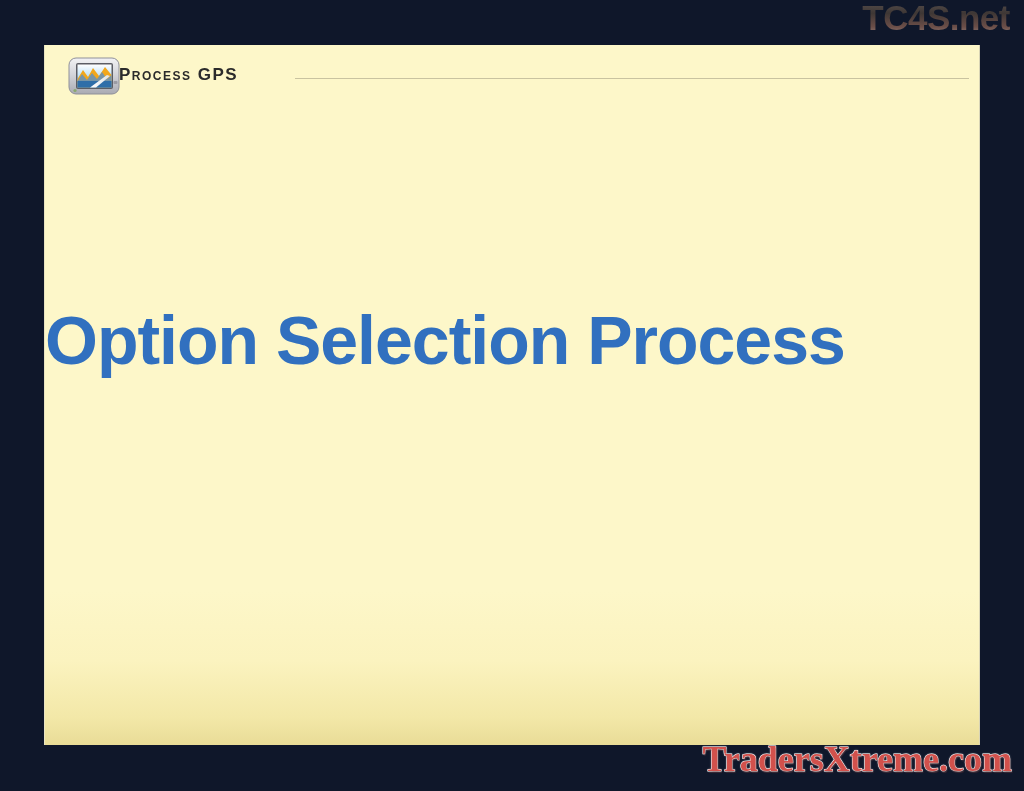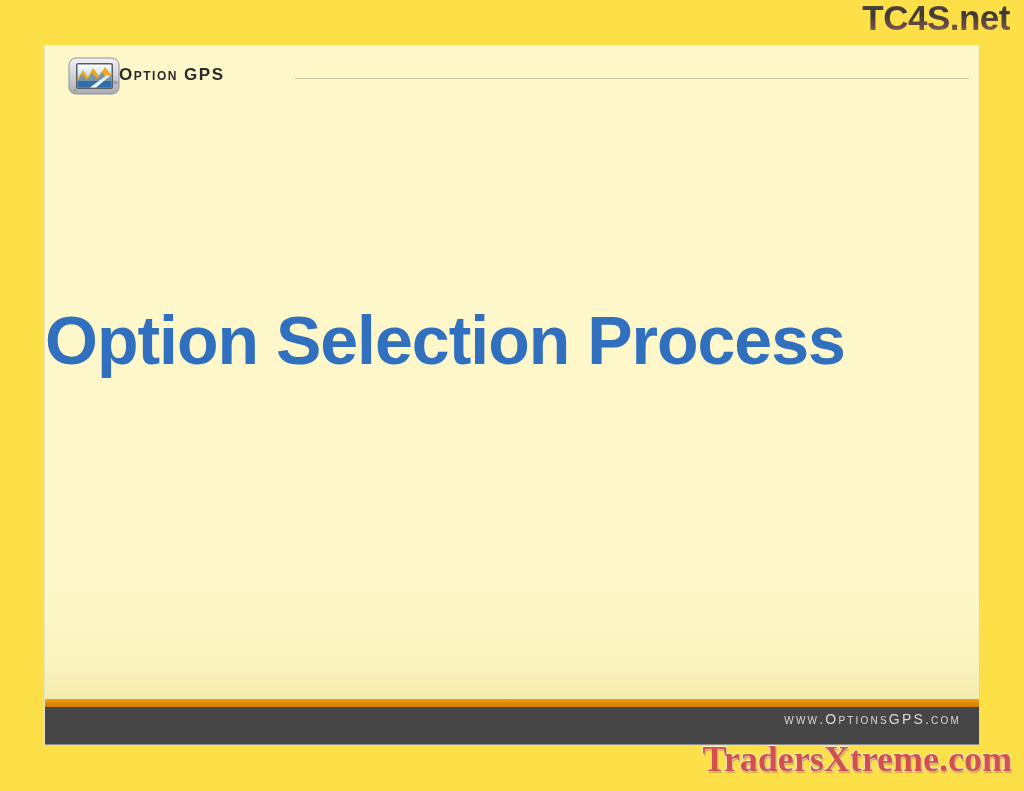--- a/index.html
+++ b/index.html
@@ -10,21 +10,21 @@
     height:791px;
     background:#ffffff;
     font-family:"Liberation Sans", sans-serif;
     overflow:hidden;
   }
 
   #page {
     position:relative;
     width:1024px;
     height:791px;
-    background:#fde047;
+    background:#0f172a;
   }
 
   
   .wm-top {
     position:absolute;
     top:-2px;
     right:14px;
     font-family:"Liberation Sans", sans-serif;
     font-weight:bold;
     font-size:35px;
@@ -241,33 +241,28 @@
           <rect x="11.5" y="26" width="34" height="6.5" fill="#2f6ea8"></rect>
 
           <path d="M24 32.5 L30 32.5 L44 21 L41 20 Z" fill="url(#roadGrad)"></path>
 
           <rect x="47.5" y="26" width="4" height="3" rx="1" fill="#9a9ba3"></rect>
 
           <circle cx="9" cy="35.5" r="1.6" fill="#8aa86e"></circle>
         </svg>
       </span>
 
-      <span class="logo-text">Option GPS</span>
+      <span class="logo-text">Process GPS</span>
 
       <span class="header-rule"></span>
     </div>
 
     <div class="slide-body">
       <h1 class="slide-title">Option Selection Process</h1>
     </div>
 
 
-    <div class="slide-footer">
-      <span class="footer-stripe"></span>
-      <span class="footer-bar"></span>
-      <span class="footer-text">www.OptionsGPS.com</span>
-    </div>
 
   </div>
 
   <div class="wm-bottom">TradersXtreme.com</div>
 
 </div>
 
 </body></html>

